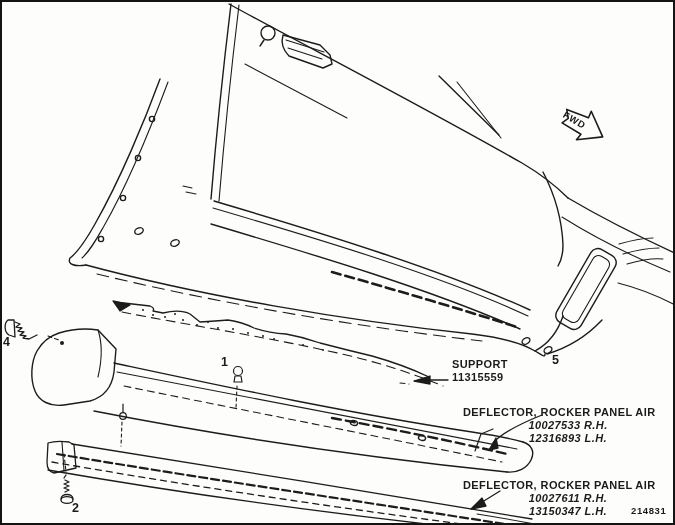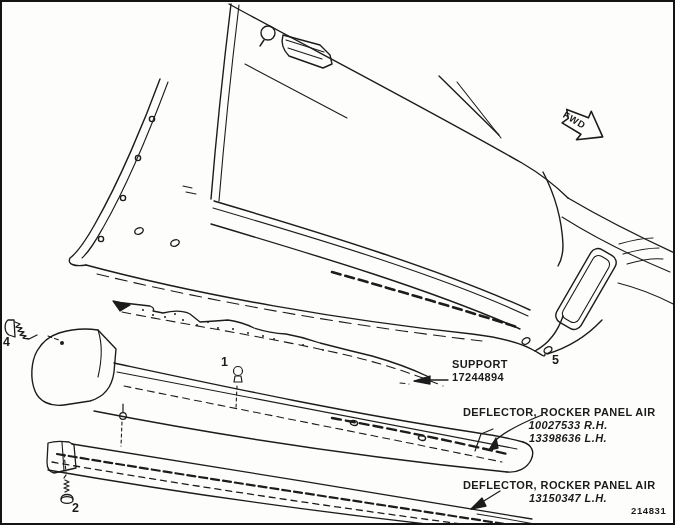--- a/index.html
+++ b/index.html
@@ -181,28 +181,29 @@
 
   <div class="fwd-text">FWD</div>
 
   <div class="callout" style="left:219px;top:354px">1</div>
   <div class="callout" style="left:70px;top:500px">2</div>
   <div class="callout" style="left:1px;top:334px">4</div>
   <div class="callout" style="left:550px;top:352px">5</div>
 
   <div class="lbl" style="left:450px;top:356px">
     <span>SUPPORT</span><br>
-    <span>17244894</span>
+    <span>11315559</span>
   </div>
 
   <div class="lbl" style="left:461px;top:404px;width:210px">
     <span>DEFLECTOR, ROCKER PANEL AIR</span>
     <span class="pn">10027533 R.H.</span>
-    <span class="pn">13398636 L.H.</span>
+    <span class="pn">12316893 L.H.</span>
   </div>
 
   <div class="lbl" style="left:461px;top:477px;width:210px">
     <span>DEFLECTOR, ROCKER PANEL AIR</span>
+    <span class="pn">10027611 R.H.</span>
     <span class="pn">13150347 L.H.</span>
   </div>
 
   <div class="fignum">214831</div>
 </div>
 
 </body></html>

